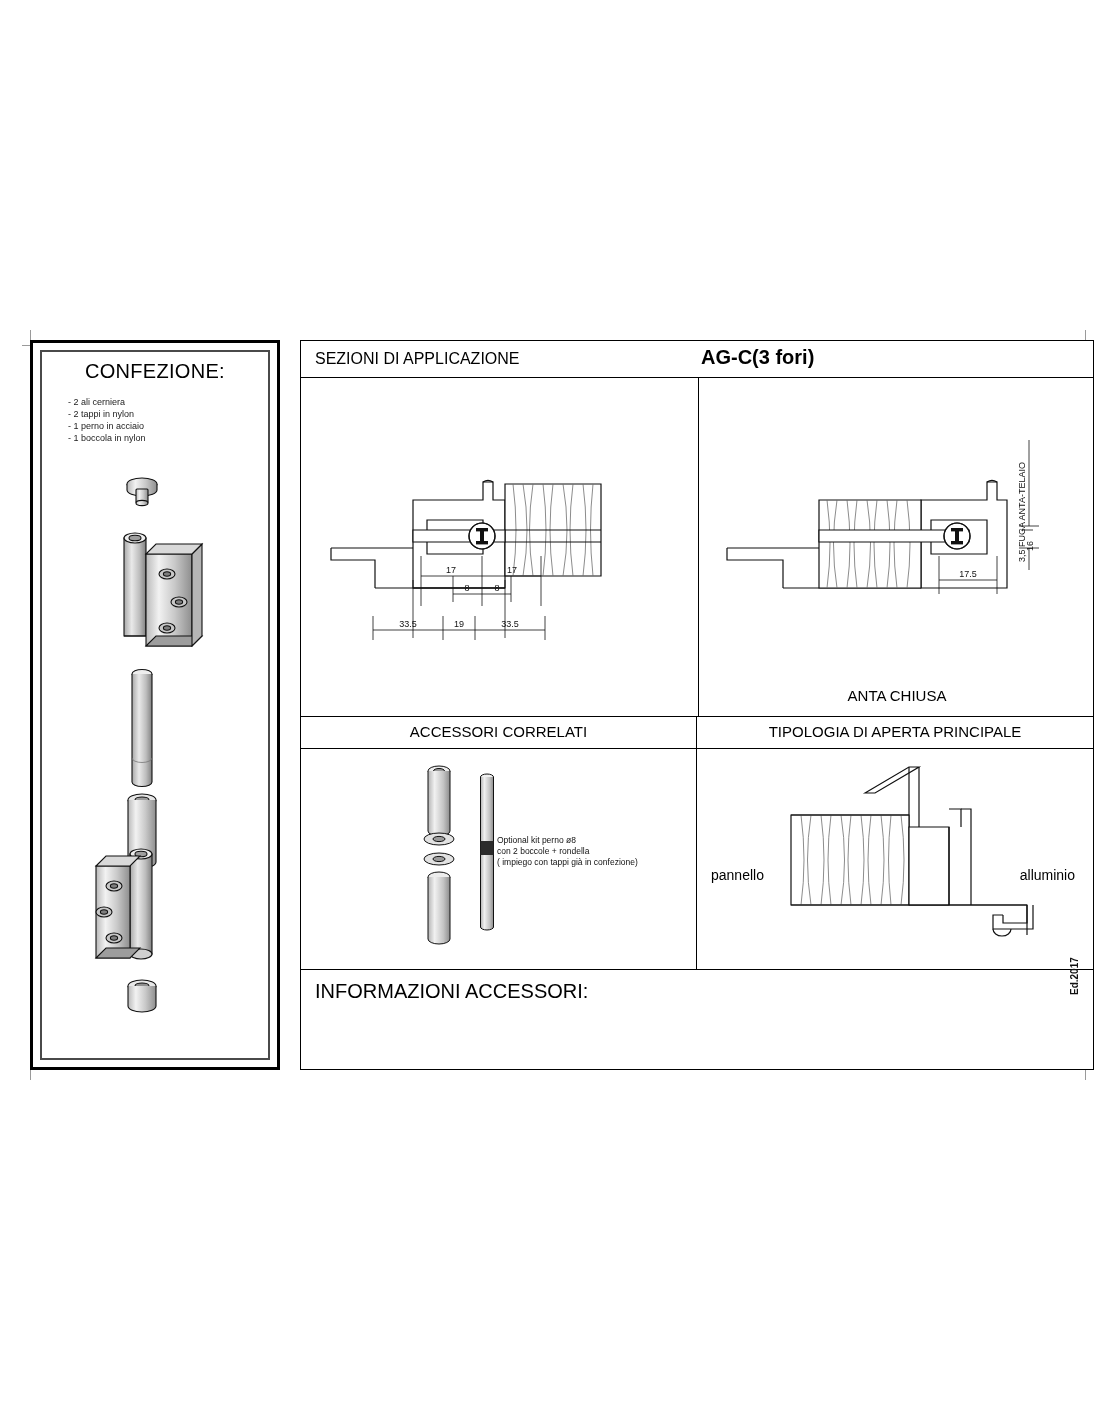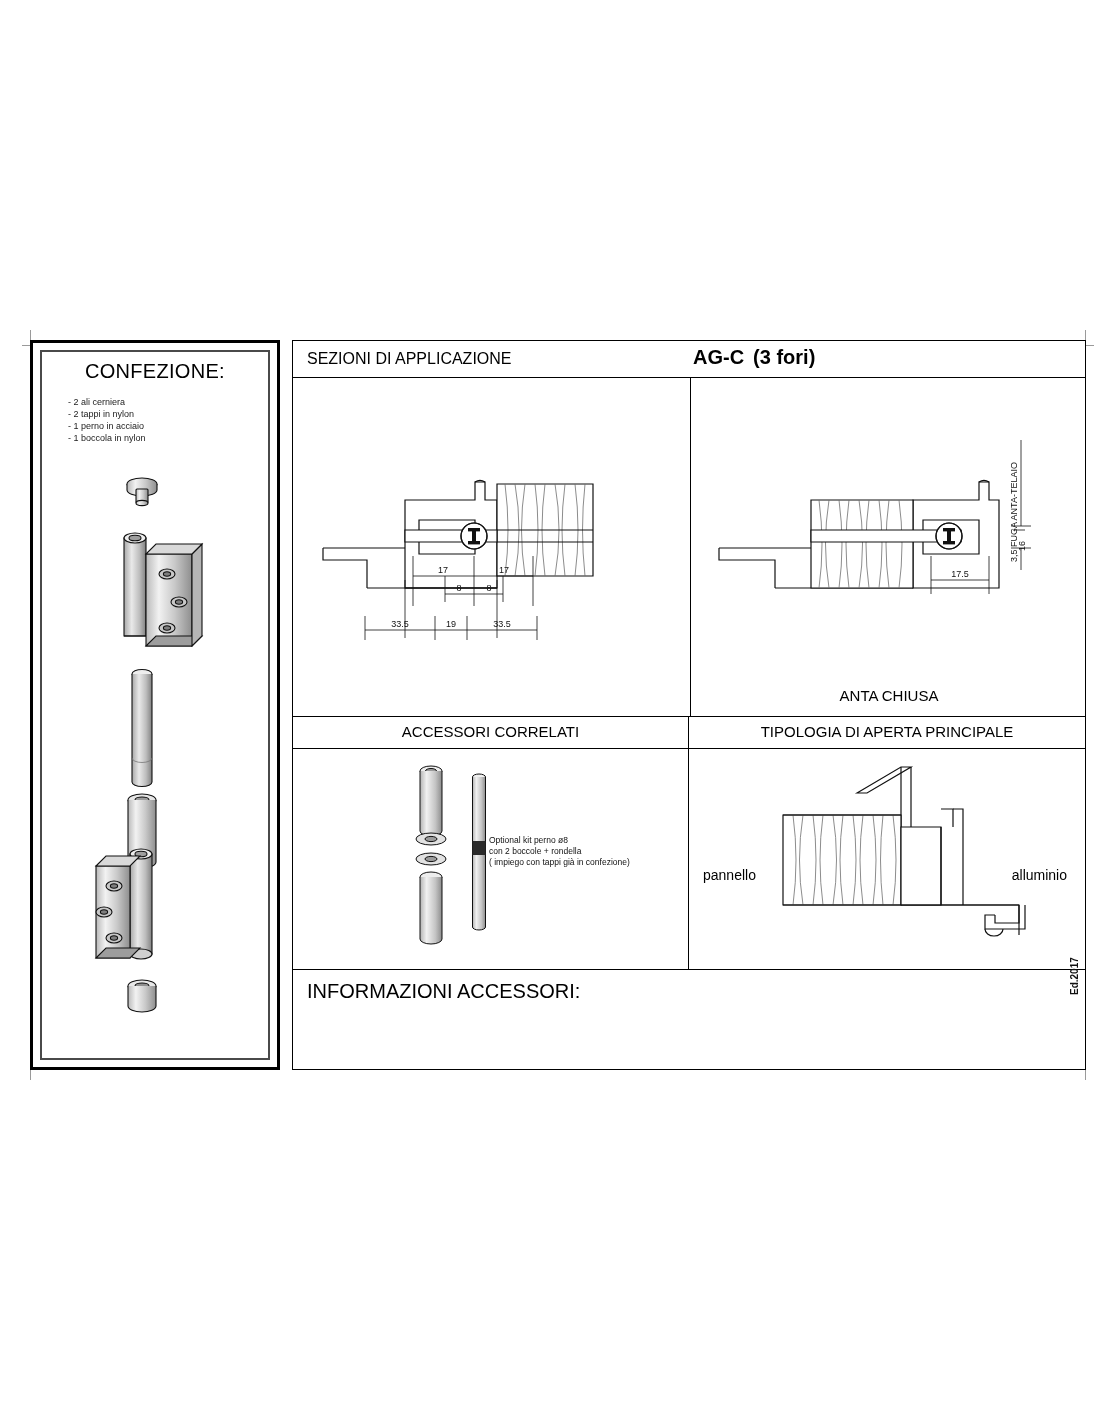--- a/index.html
+++ b/index.html
@@ -76,21 +76,21 @@
     left: 40px;
     top: 110px;
     width: 160px;
     height: 570px;
   }
   .hinge-art svg { display:block; }
 
   
   .right {
     position: absolute;
-    left: 262px;
+    left: 270px;
     top: 4px;
     width: 724px;
     height: 730px;
   }
 
   .box {
     position: absolute;
     border: 1.5px solid #000;
     box-sizing: border-box;
     background: #fff;
@@ -104,21 +104,21 @@
     position: absolute;
     left: 14px; top: 9px;
     font-size: 16px;
   }
   .hdr .model {
     position: absolute;
     left: 400px; top: 5px;
     font-size: 20px;
     font-weight: bold;
   }
-  .hdr .model .holes { margin-left: 9px; }
+  .hdr .model .holes { margin-left: 0; }
 
   
   .sections {
     left: 0; top: 37px; width: 794px; height: 340px;
   }
   .sections .divider {
     position: absolute;
     left: 397px; top: 0; bottom: 0;
     width: 1px; background: #000;
   }

